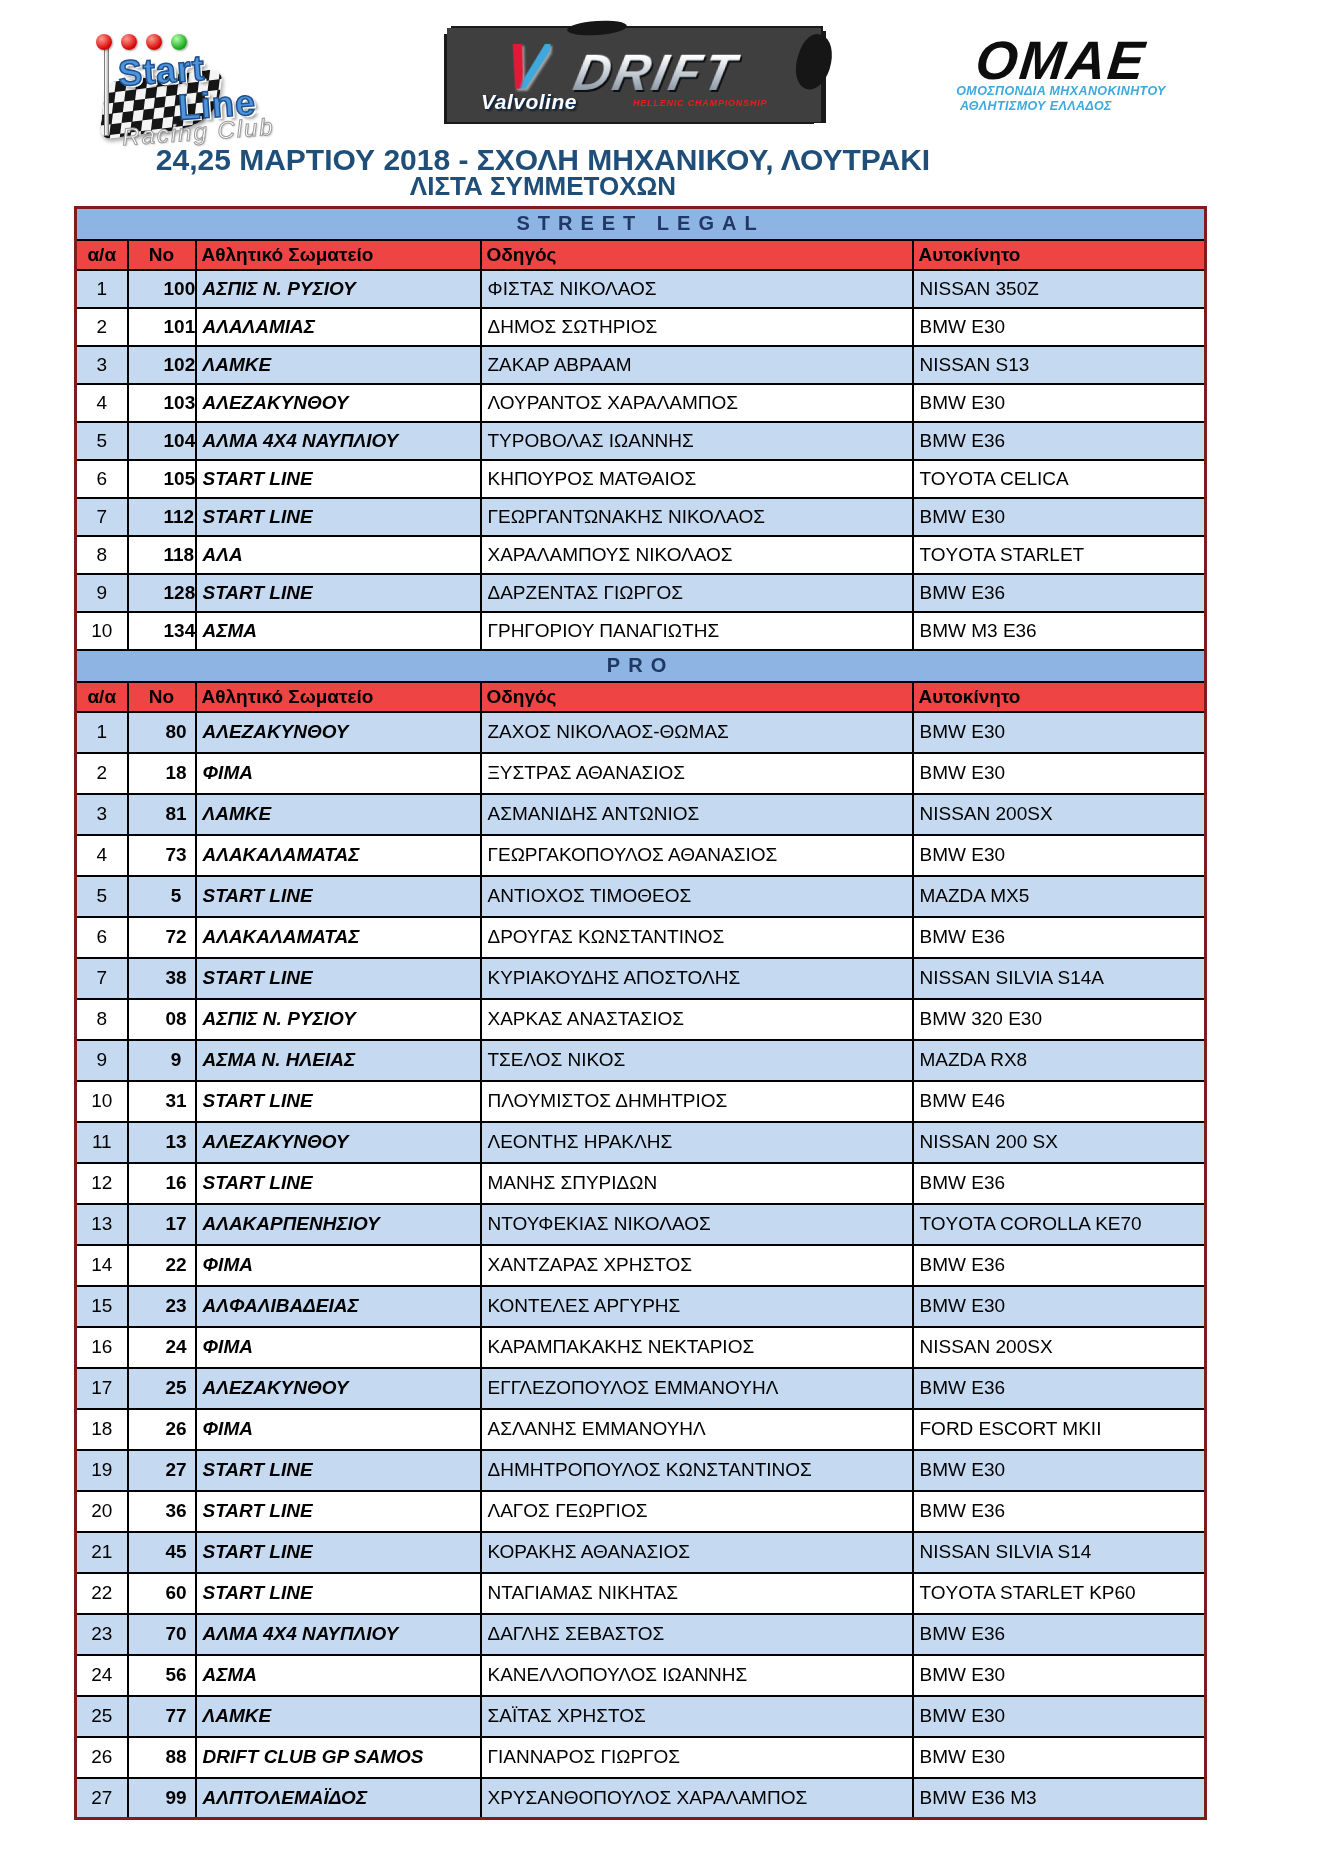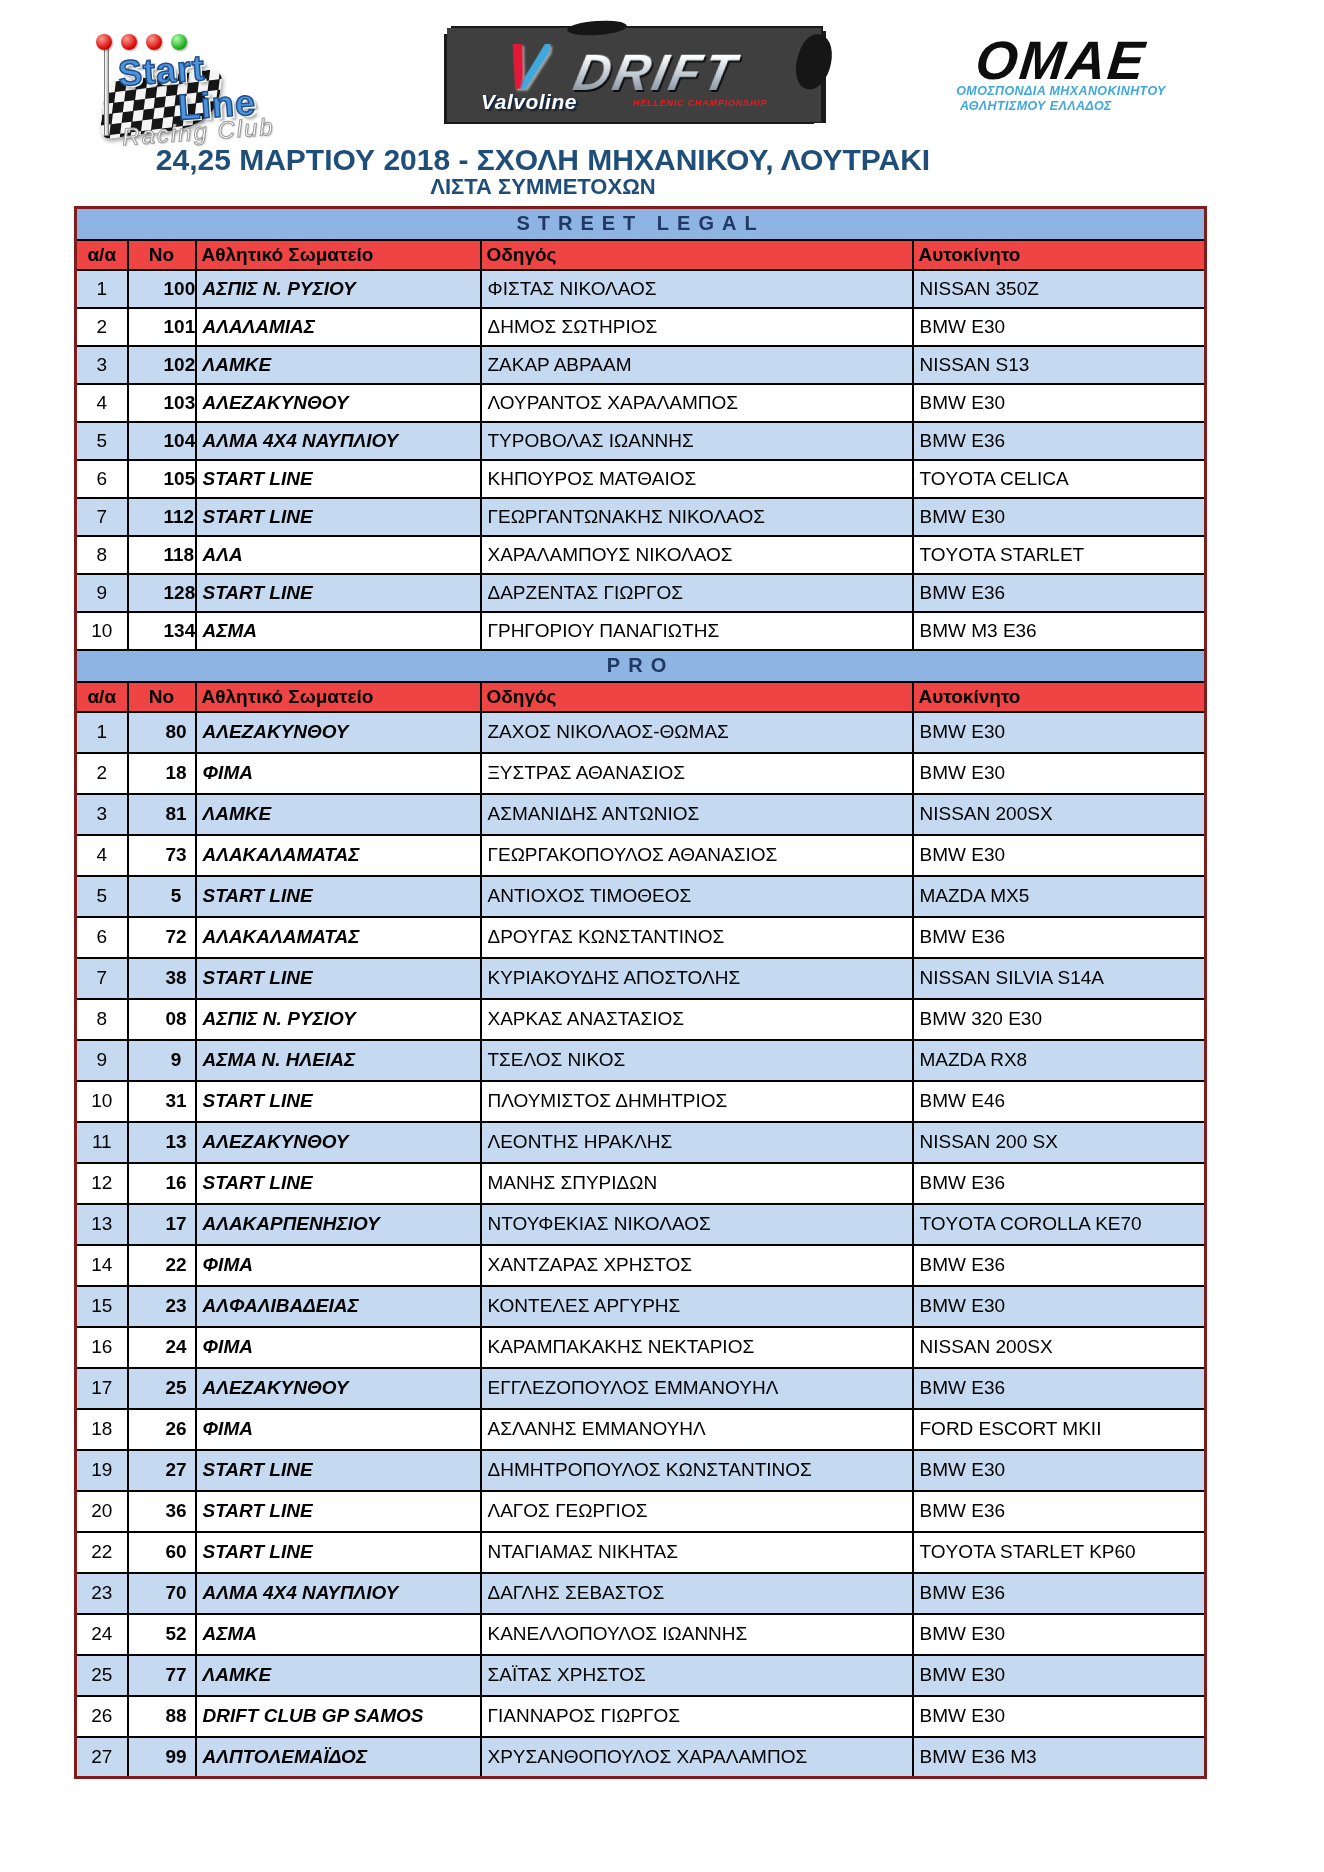--- a/index.html
+++ b/index.html
@@ -54,21 +54,21 @@
   .dr-splat2{position:absolute;left:120px;top:-7px;width:60px;height:14px;background:#161616;border-radius:50%;transform:rotate(-4deg);}
 
   .logo-omae{position:absolute;left:938px;top:36px;width:246px;height:86px;text-align:center;}
   .om-name{font-size:54px;line-height:48px;font-weight:900;font-style:italic;color:#0d0d0d;letter-spacing:2px;transform:skewX(-6deg);}
   .om-sub{font-size:12.5px;line-height:15px;font-weight:bold;font-style:italic;color:var(--omae-blue);letter-spacing:.4px;}
   .om-sub2{font-size:12.5px;line-height:15px;font-weight:bold;font-style:italic;color:var(--omae-blue);letter-spacing:.4px;text-align:left;padding-left:22px;}
 
   
   .titles{position:absolute;left:0;top:146px;width:1086px;text-align:center;color:var(--title-navy);}
   .title-line1{font-size:30px;font-weight:bold;line-height:27px;}
-  .title-line2{font-size:22px;font-weight:bold;line-height:27px;}
+  .title-line2{font-size:26px;font-weight:bold;line-height:27px;}
 
   
   .table-wrap{position:absolute;left:74px;top:206px;width:1130px;}
   table{border-collapse:collapse;width:100%;table-layout:fixed;border:3px solid #7f1d1d;}
   td{border:2px solid #000;padding:1px 6px;font-size:19px;overflow:hidden;white-space:nowrap;}
   tr.band td{background:var(--band-bg);color:var(--band-text);font-weight:bold;font-size:20px;
     text-align:center;letter-spacing:8px;height:32px;padding:2px 0;}
   tr.cols td{font-weight:bold;background:#ef4444;height:30px;padding:1px 5px;}
   tr.cols td.aa,tr.cols td.no{text-align:center;}
   .sl-rows tr{height:38px;}
@@ -386,40 +386,47 @@
         </tr>
 
         <tr class="even">
           <td class="aa">20</td>
           <td class="no">36</td>
           <td class="club">START LINE</td>
           <td class="driver">ΛΑΓΟΣ ΓΕΩΡΓΙΟΣ</td>
           <td class="car">BMW E36</td>
         </tr>
 
+        <tr class="odd">
+          <td class="aa">21</td>
+          <td class="no">45</td>
+          <td class="club">START LINE</td>
+          <td class="driver">ΚΟΡΑΚΗΣ ΑΘΑΝΑΣΙΟΣ</td>
+          <td class="car">NISSAN SILVIA S14</td>
+        </tr>
 
         <tr class="even">
           <td class="aa">22</td>
           <td class="no">60</td>
           <td class="club">START LINE</td>
           <td class="driver">ΝΤΑΓΙΑΜΑΣ ΝΙΚΗΤΑΣ</td>
           <td class="car">TOYOTA STARLET KP60</td>
         </tr>
 
         <tr class="odd">
           <td class="aa">23</td>
           <td class="no">70</td>
           <td class="club">ΑΛΜΑ 4Χ4 ΝΑΥΠΛΙΟΥ</td>
           <td class="driver">ΔΑΓΛΗΣ ΣΕΒΑΣΤΟΣ</td>
           <td class="car">BMW E36</td>
         </tr>
 
         <tr class="even">
           <td class="aa">24</td>
-          <td class="no">52</td>
+          <td class="no">56</td>
           <td class="club">ΑΣΜΑ</td>
           <td class="driver">ΚΑΝΕΛΛΟΠΟΥΛΟΣ ΙΩΑΝΝΗΣ</td>
           <td class="car">BMW E30</td>
         </tr>
 
         <tr class="odd">
           <td class="aa">25</td>
           <td class="no">77</td>
           <td class="club">ΛΑΜΚΕ</td>
           <td class="driver">ΣΑΪΤΑΣ ΧΡΗΣΤΟΣ</td>

